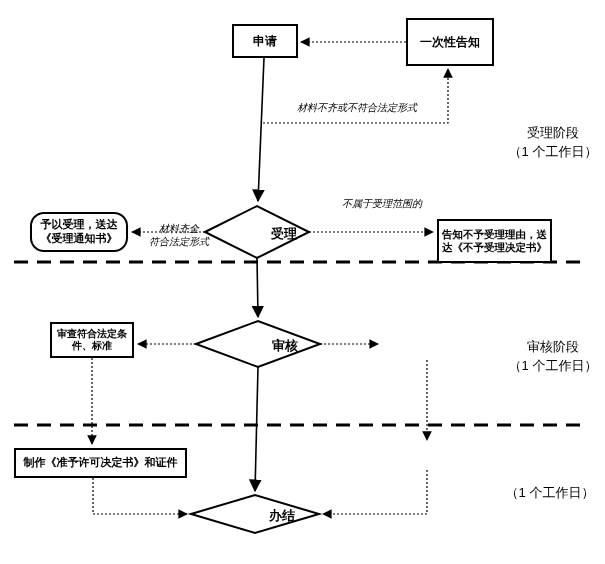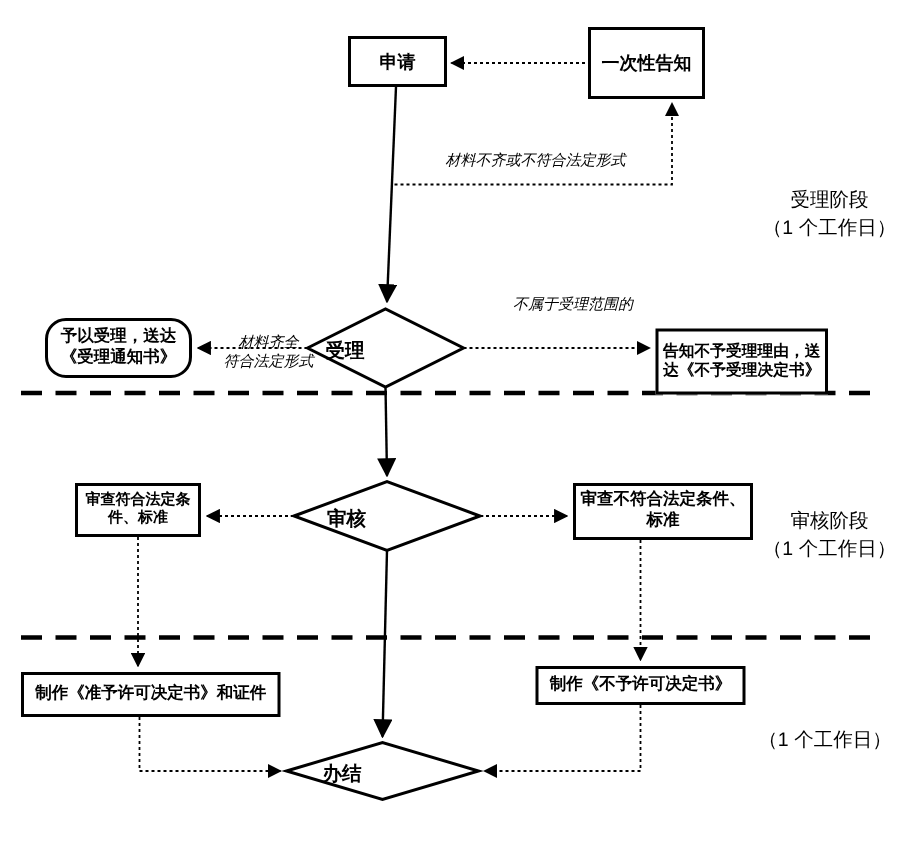--- a/index.html
+++ b/index.html
@@ -7,21 +7,21 @@
     position:relative;width:605px;height:564px;background:#ffffff;
     font-family:"Liberation Sans",sans-serif;color:#000;overflow:hidden;
   }
   #lines{position:absolute;left:0;top:0;width:605px;height:564px;}
   .node{
     position:absolute;box-sizing:border-box;border:2px solid #000;background:#fff;
     display:flex;align-items:center;justify-content:center;text-align:center;
     font-weight:bold;line-height:1.25;padding:2px 0;
   }
   .diamond-label{
-    position:absolute;text-align:left;font-weight:bold;font-size:13px;
+    position:absolute;text-align:right;font-weight:bold;font-size:13px;
   }
   .stage-label{
     position:absolute;width:110px;text-align:center;font-size:13px;line-height:19px;
   }
   .edge-note{
     position:absolute;text-align:center;font-style:italic;font-size:10px;line-height:13px;
   }
 </style>
 </head>
 <body>
@@ -55,47 +55,41 @@
 
     <polygon points="205,232 257,206 309,232 257,258" fill="#fff" stroke="#000" stroke-width="2"></polygon>
     <polygon points="196,344 258,321 320,344 258,367" fill="#fff" stroke="#000" stroke-width="2"></polygon>
     <polygon points="191,514 255,495 319,514 255,533" fill="#fff" stroke="#000" stroke-width="2"></polygon>
   </svg>
 
   <div class="node" style="left:232px;top:24px;width:66px;height:34px;font-size:12px;">
     <span>申请</span>
   </div>
 
-  <div class="node" style="left:392px;top:18px;width:78px;height:48px;font-size:12px;">
+  <div class="node" style="left:406px;top:18px;width:88px;height:48px;font-size:12px;">
     <span>一次性告知</span>
   </div>
 
   <div class="node" style="left:30px;top:212px;width:98px;height:40px;font-size:11px;border-radius:14px;">
     <span>予以受理，送达《受理通知书》</span>
   </div>
 
   <div class="node" style="left:437px;top:207px;width:115px;height:44px;font-size:10.5px;margin-top:12px;">
     <span>告知不予受理理由，送达《不予受理决定书》</span>
   </div>
 
   <div class="node" style="left:50px;top:322px;width:84px;height:36px;font-size:10px;">
     <span>审查符合法定条件、标准</span>
   </div>
 
-  <div class="node" style="left:382px;top:322px;width:120px;height:38px;font-size:11px;">
-    <span>审查不符合法定条件、标准</span>
-  </div>
 
   <div class="node" style="left:14px;top:448px;width:173px;height:30px;font-size:11px;">
     <span>制作《准予许可决定书》和证件</span>
   </div>
 
-  <div class="node" style="left:357px;top:444px;width:140px;height:26px;font-size:11px;">
-    <span>制作《不予许可决定书》</span>
-  </div>
 
   <div class="diamond-label" style="left:217px;top:225px;width:80px;">受理</div>
   <div class="diamond-label" style="left:218px;top:337px;width:80px;">审核</div>
   <div class="diamond-label" style="left:215px;top:507px;width:80px;">办结</div>
 
   <div class="edge-note" style="left:272px;top:101px;width:170px;">材料不齐或不符合法定形式</div>
 
   <div class="edge-note" style="left:133px;top:193px;width:92px;margin-top:29px;">
     <div>材料齐全</div>
     <div>符合法定形式</div>

